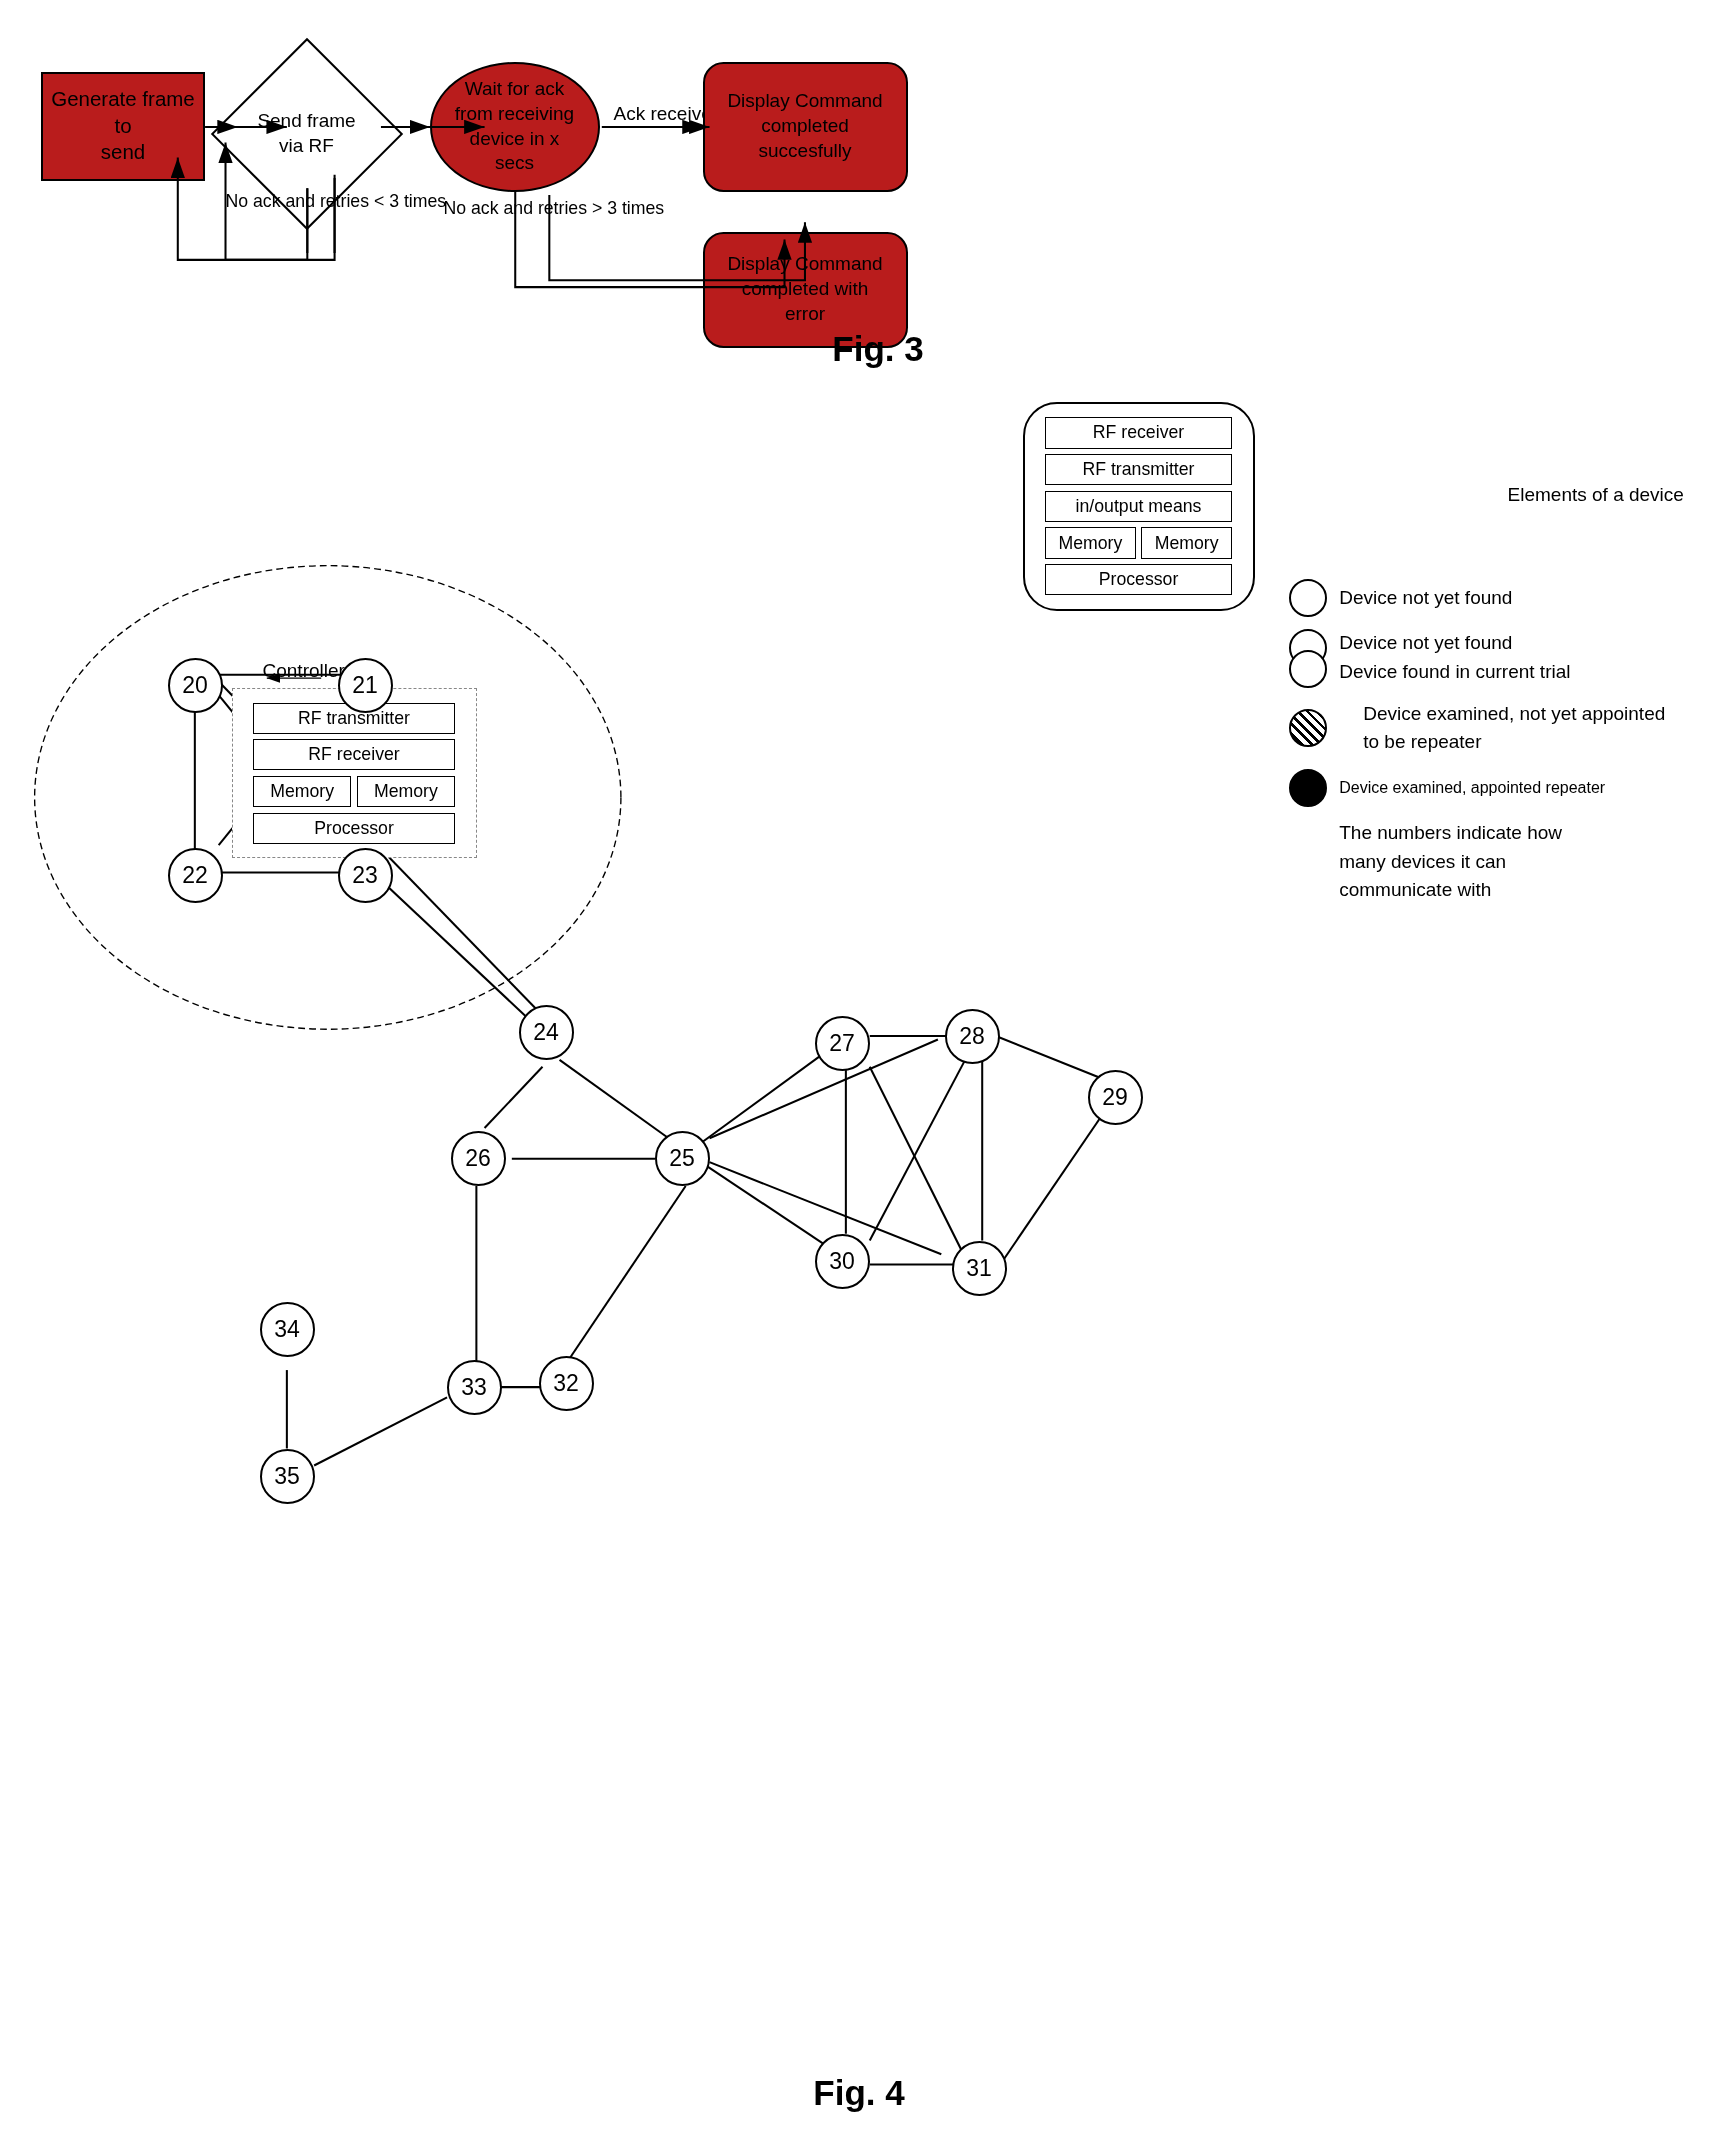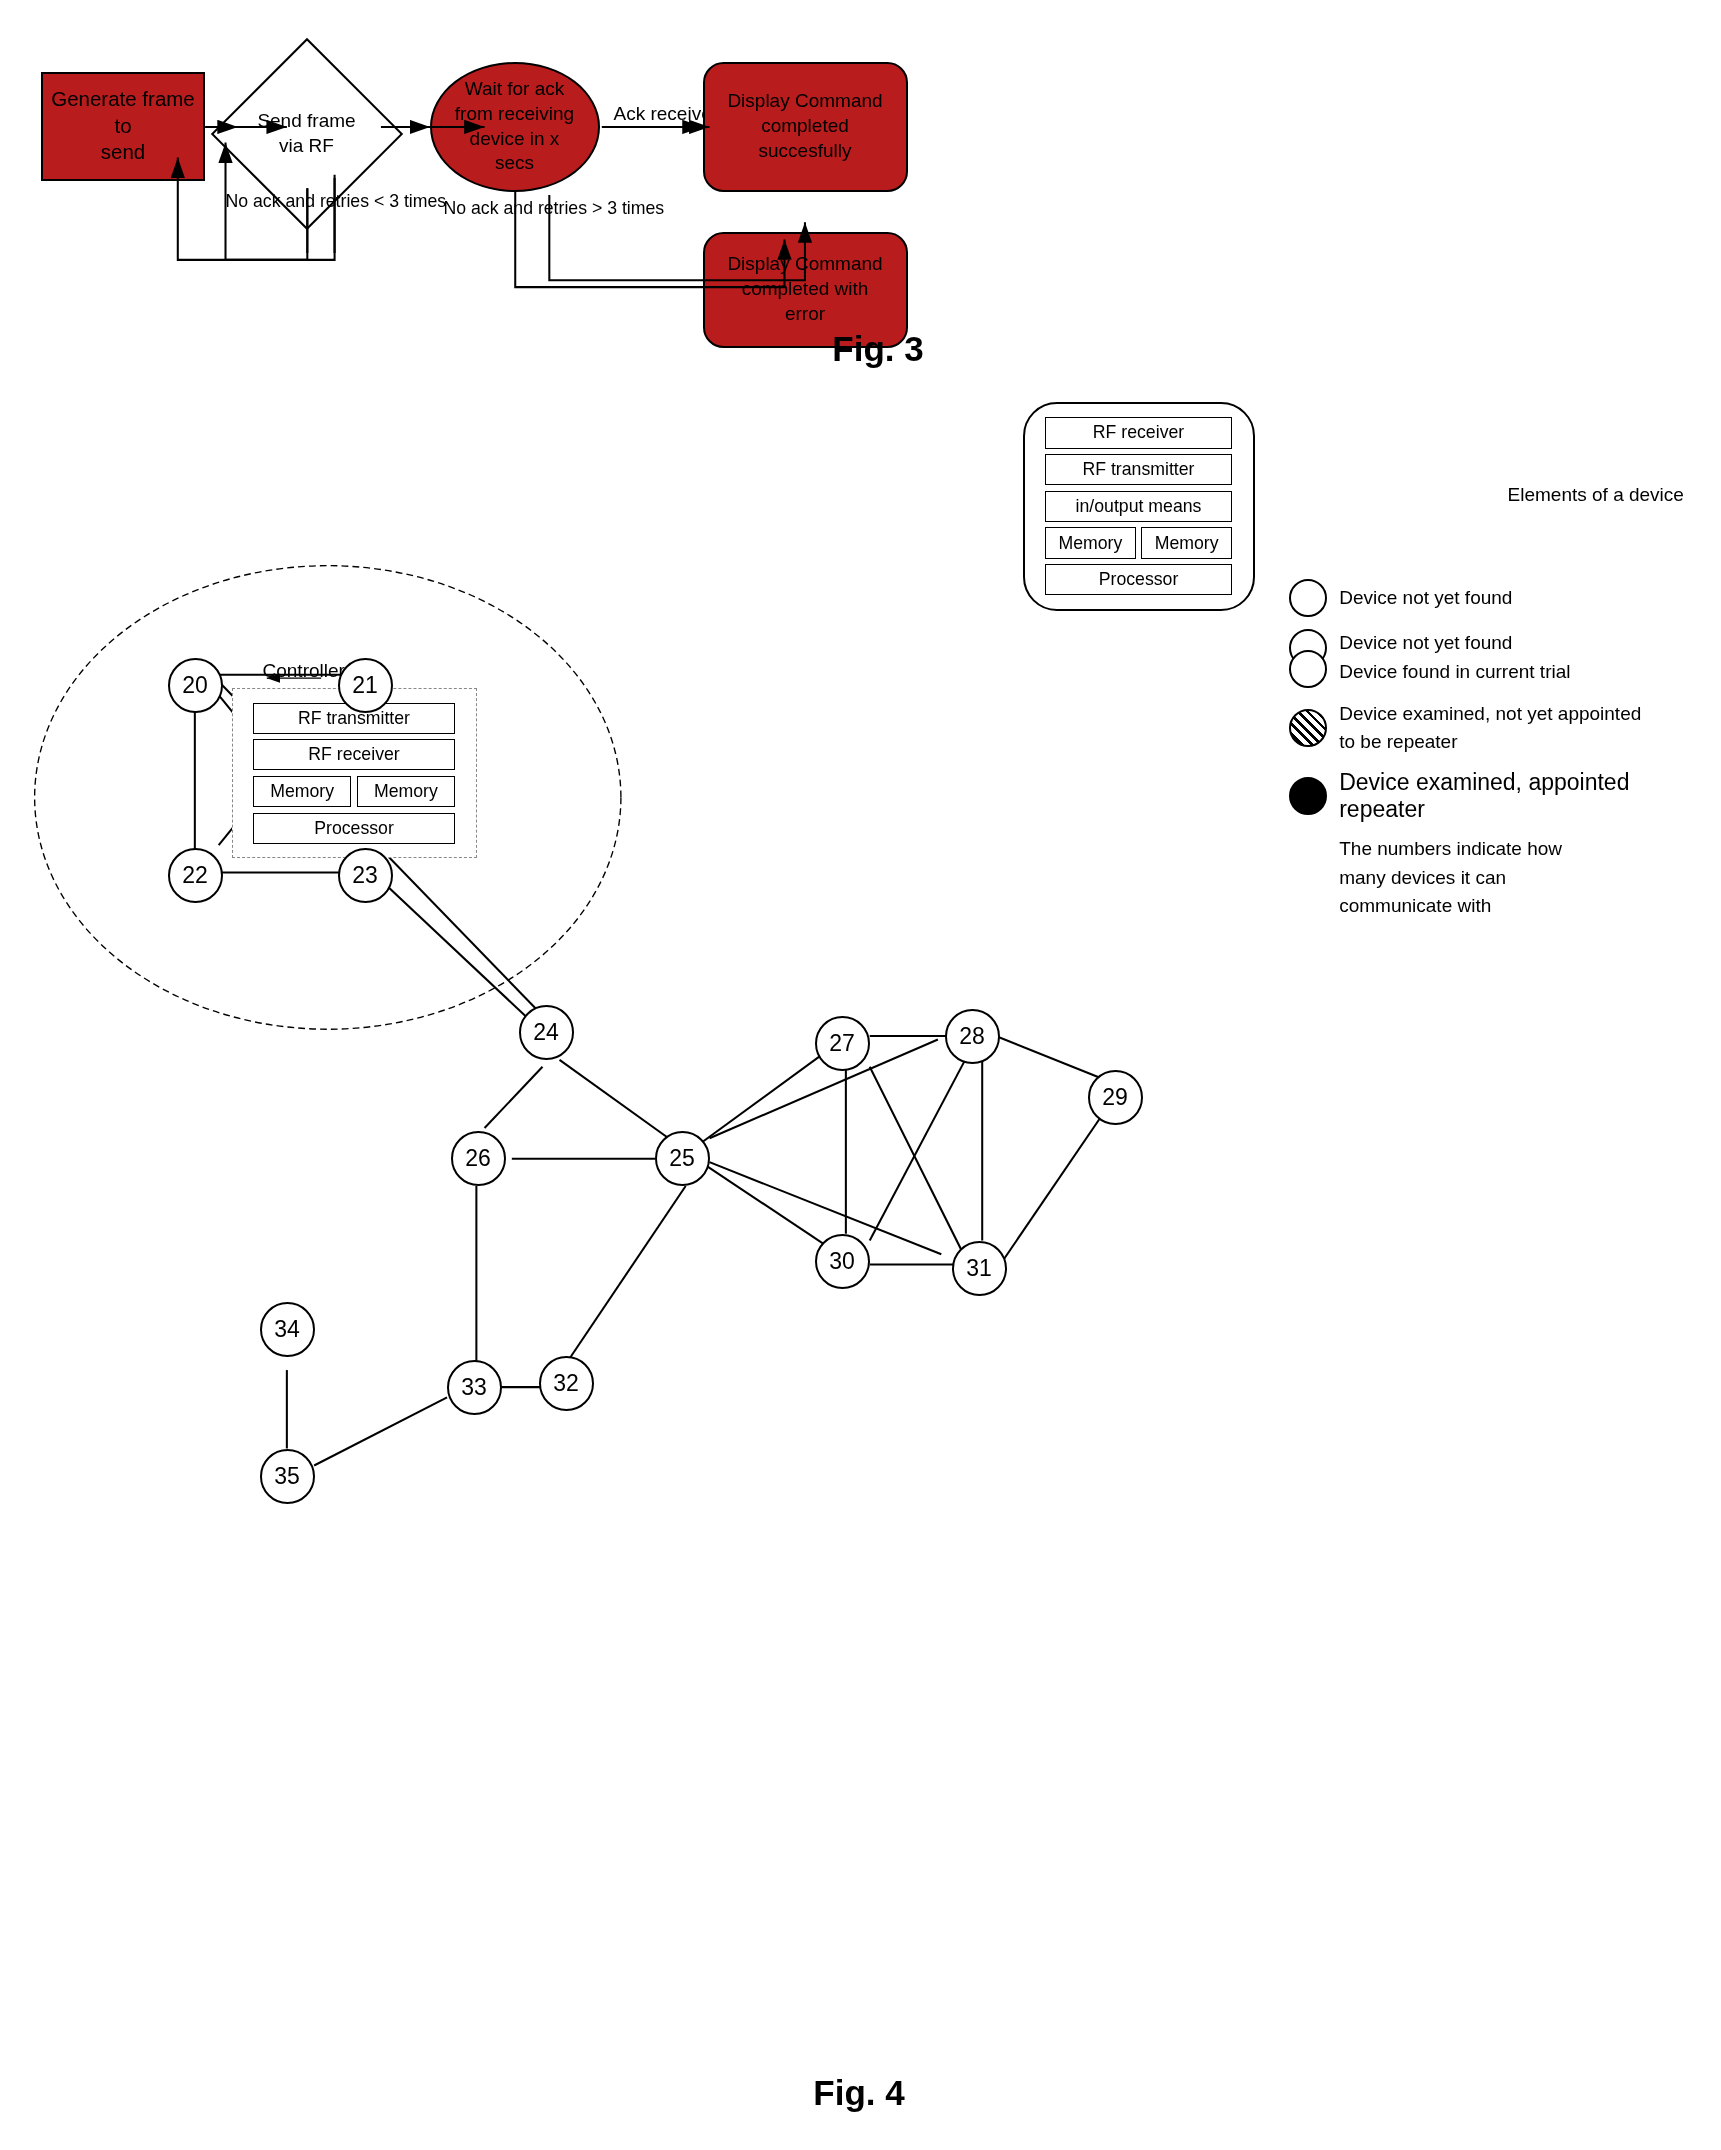--- a/index.html
+++ b/index.html
@@ -395,28 +395,28 @@
       </div>
 
       <div class="legend-item" style="align-items:flex-start;">
         <div style="width:38px; height:48px; flex-shrink:0; margin-right:12.3px; position:relative;">
           <div style="width:38px;height:38px;border-radius:50%;border:2px solid #000;background:#fff;"></div>
           <div style="position:absolute;top:20.5px;left:0;width:38px;height:38px;border-radius:50%;border:2px solid #000;background:#fff;"></div>
         </div>
         <div style="font-size:19px; line-height:1.5;">Device not yet found<br>Device found in current trial</div>
       </div>
 
-      <div class="legend-item" style="margin-top:13.6px;">
+      <div class="legend-item" style="margin-top:13.6px;gap:24px;">
         <div class="legend-circle hatched"></div>
         <span style="font-size:19px; line-height:1.5;">Device examined, not yet appointed<br>to be repeater</span>
       </div>
 
       <div class="legend-item">
         <div class="legend-circle filled"></div>
-        <span style="font-size:23px;">Device examined, appointed repeater</span>
+        <span style="font-size:16px;">Device examined, appointed repeater</span>
       </div>
 
       <div class="legend-item">
         <div style="width:38px; margin-right:12.3px; flex-shrink:0;"></div>
         <span style="font-size:19px; line-height:1.5;">The numbers indicate how<br>many devices it can<br>communicate with</span>
       </div>
     </div>
 
     <div style="position:absolute; left:242px; top:265px; font-size:19px;">
       <span>Controller</span>

